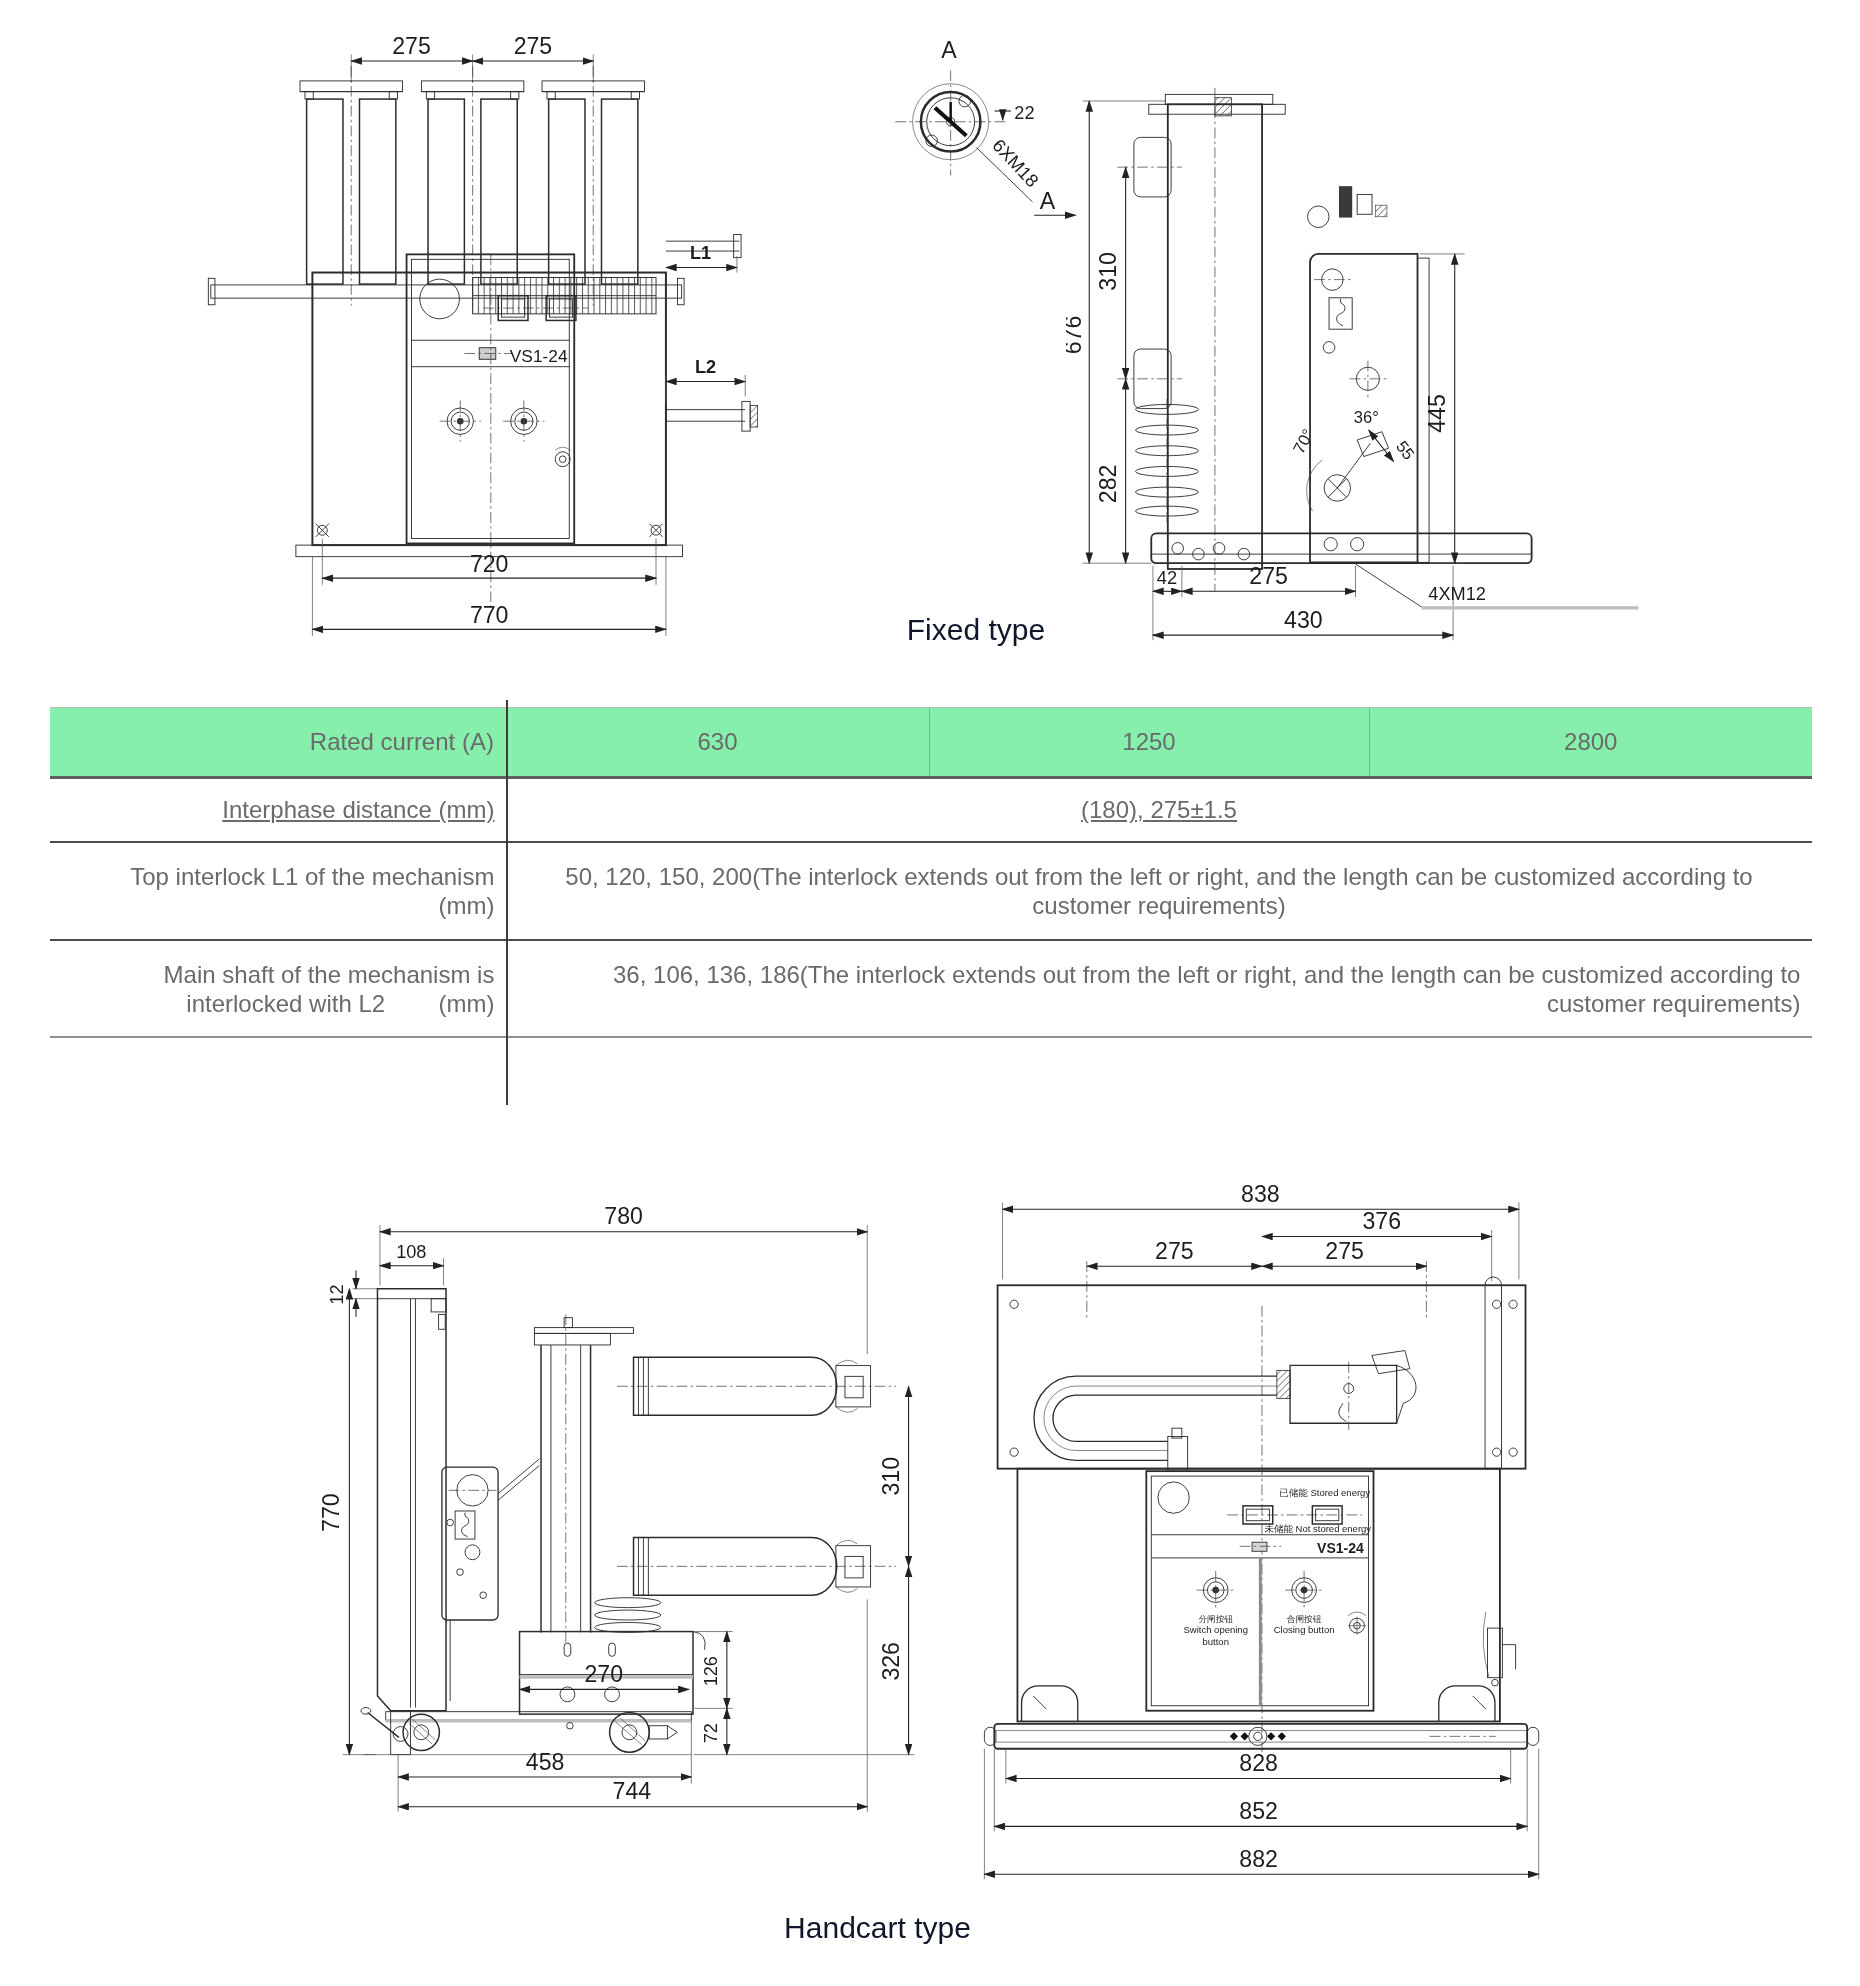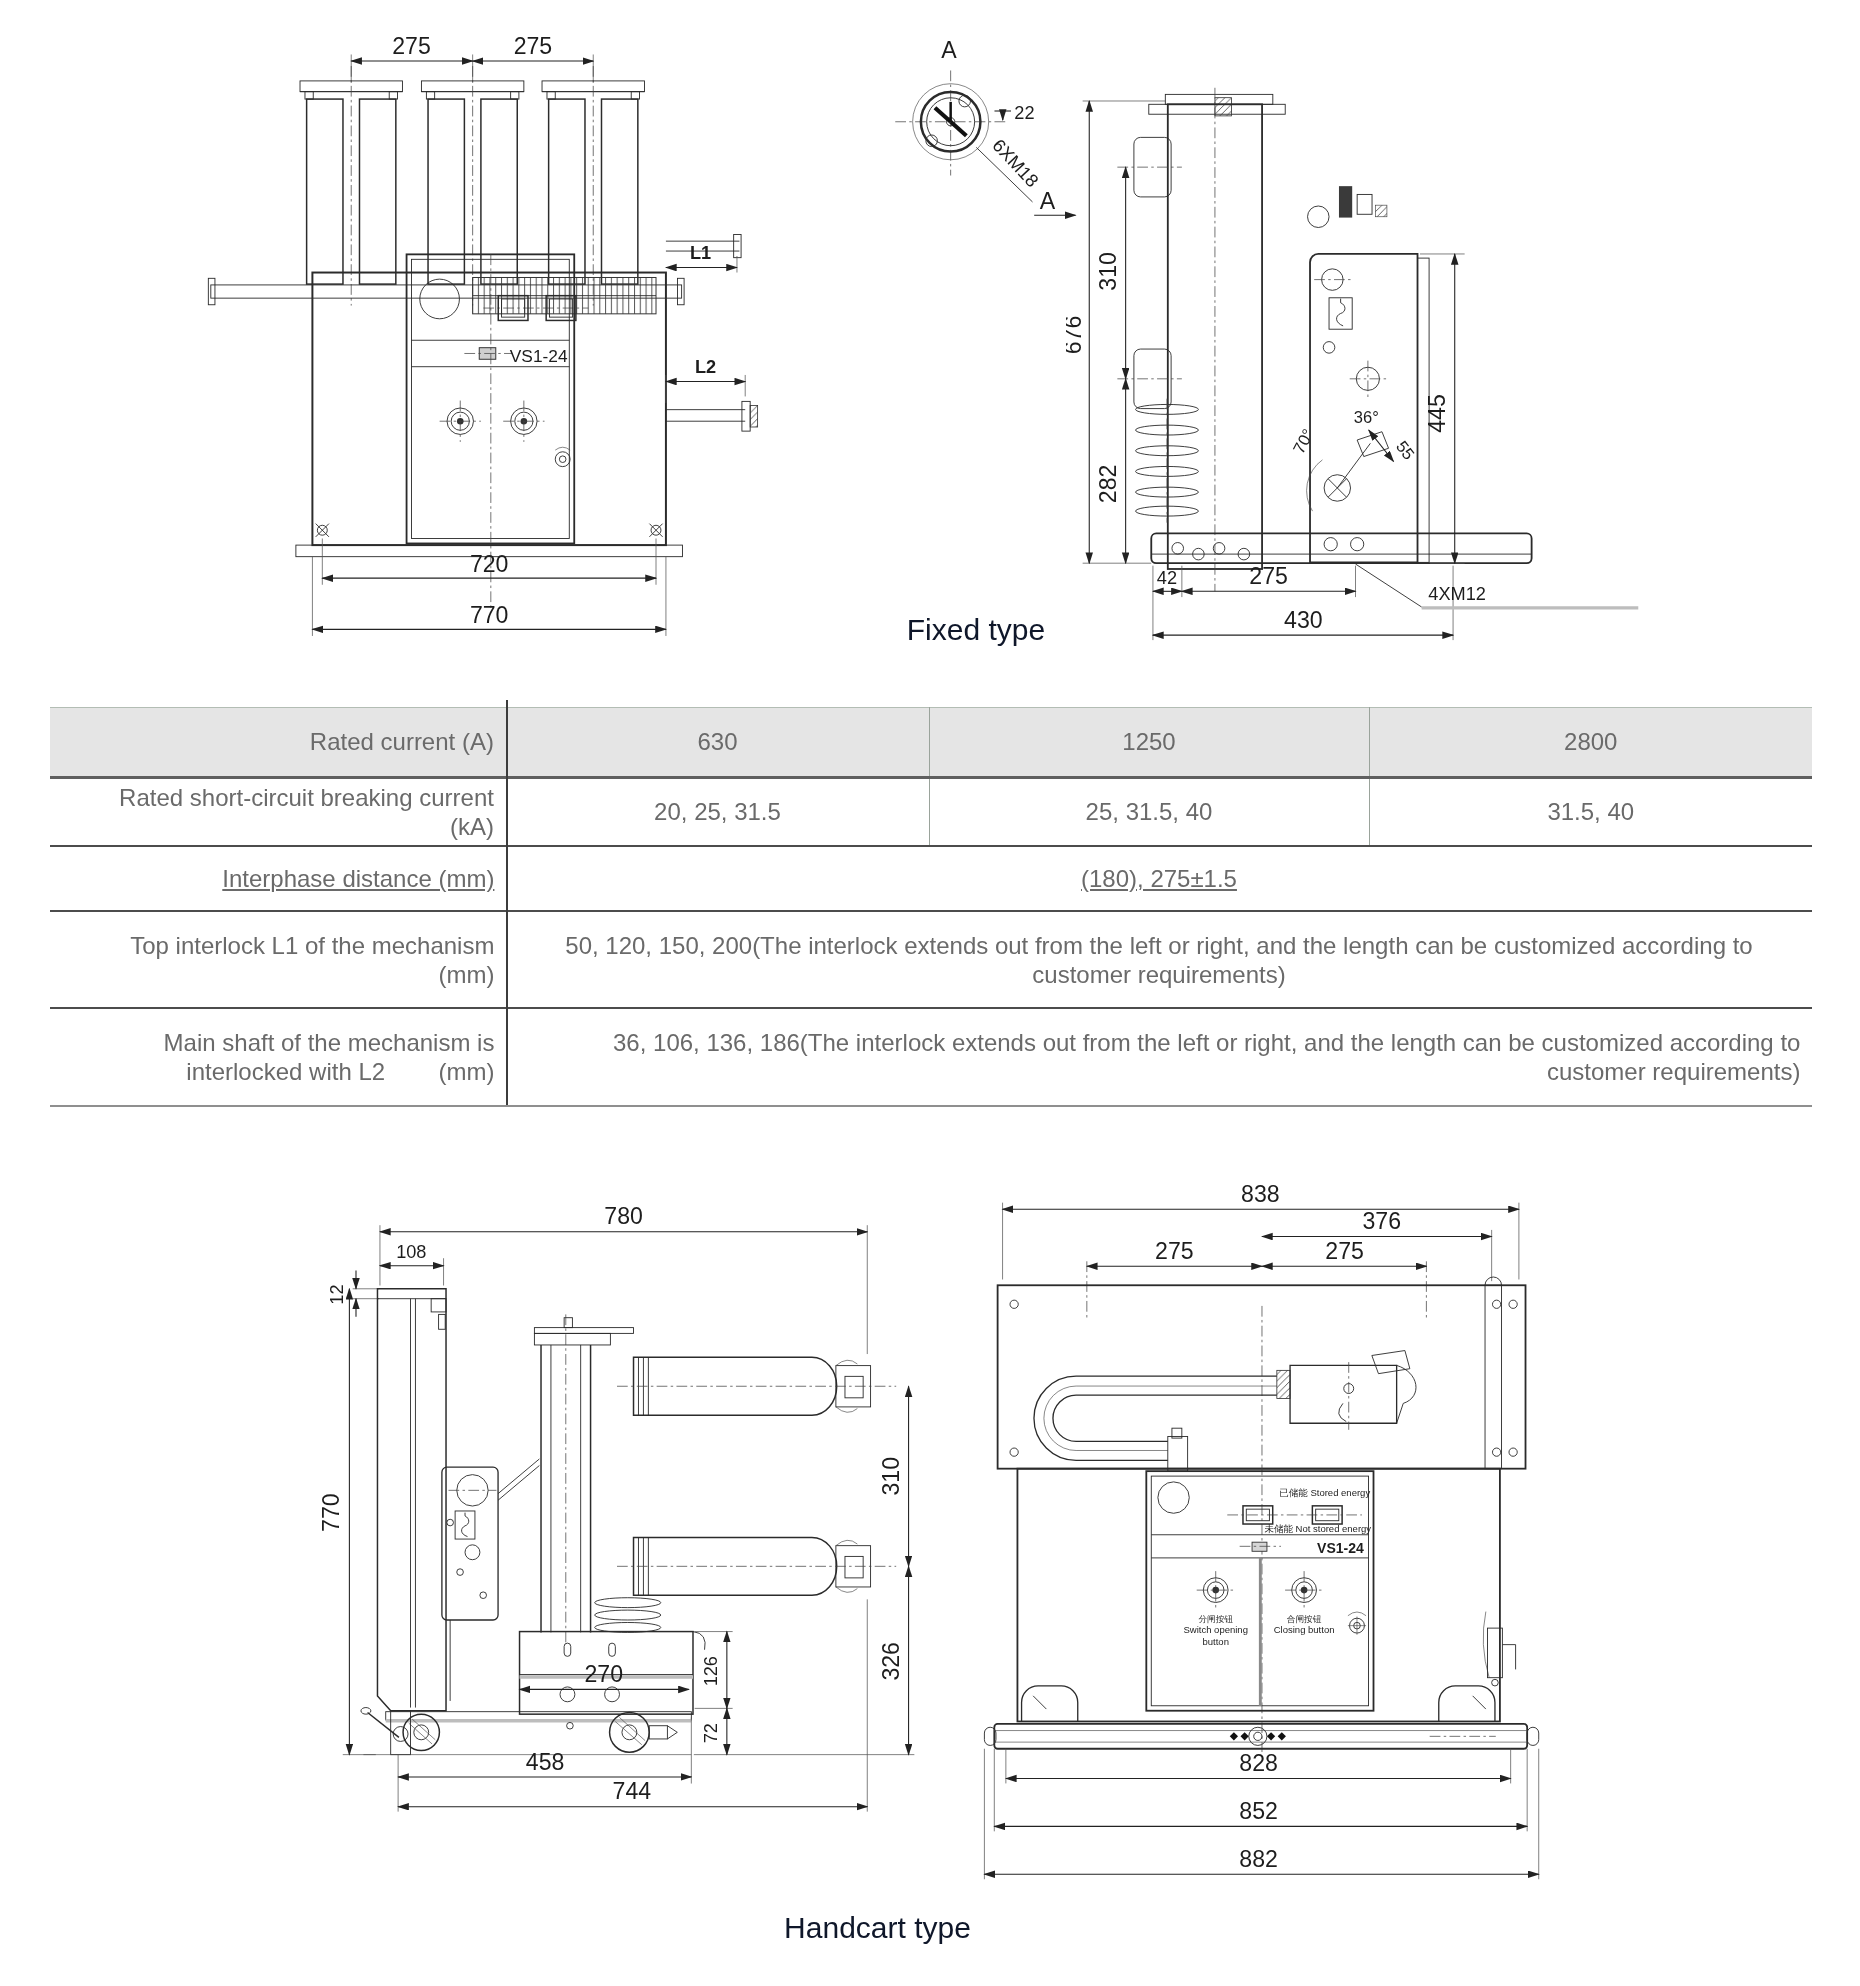--- a/index.html
+++ b/index.html
@@ -12,21 +12,21 @@
   .ln2{stroke:#2b2b2b;stroke-width:1.1;fill:none;}
   .thin{stroke:#4a4a4a;stroke-width:0.8;fill:none;}
   .dash{stroke:#444;stroke-width:0.9;fill:none;stroke-dasharray:13 4 3 4;}
   .gray{stroke:#bdbdbd;stroke-width:4;fill:none;}
   .dt{font-size:28px;}
   .dts{font-size:22px;}
   .caption{position:absolute;color:#0f172a;font-size:30px;text-align:center;}
   
   .spec{position:absolute;left:50px;top:707px;width:1762px;border-collapse:collapse;table-layout:fixed;color:#6a6a6a;font-size:24px;line-height:29px;border-top:1.7px solid #b3bdb4;border-bottom:2.5px solid #8f8f8f;}
   .spec td{padding:3.3px 11.6px;vertical-align:middle;}
-  .spec tr.hd td{background:#e5e5e5;height:61px;border-bottom:3.3px solid #5f5f5f;}
+  .spec tr.hd td{background:#86efac;height:61px;border-bottom:3.3px solid #5f5f5f;}
   .spec tr.r1 td{height:60px;border-bottom:2.5px solid #4c4c4c;}
   .spec tr.r2 td{height:56px;border-bottom:2.5px solid #4c4c4c;text-decoration:underline;}
   .spec tr.r3 td{height:89px;border-bottom:2.5px solid #4c4c4c;}
   .spec tr.r4 td{height:89px;text-align:right;}
   .spec td.lab{text-align:right;}
   .spec td.val{text-align:center;}
   .spec td.vsep{border-left:0.8px solid #9aa39b;}
   .spec .lbl span{display:block;white-space:pre-wrap;}
   .colline{position:absolute;left:506px;top:700px;width:1.7px;height:405px;background:#3c3c3c;}
 </style>
@@ -323,29 +323,20 @@
       <col style="width:423px">
       <col style="width:440px">
       <col style="width:443px">
     </colgroup>
   <tbody>
       <tr class="hd">
     <td class="lab">Rated current  (A)</td>
     <td class="val vsep">630</td>
     <td class="val vsep">1250</td>
     <td class="val vsep">2800</td>
-  </tr>
-  <tr class="r1">
-    <td class="lab lbl">
-      <span>Rated short-circuit breaking current</span>
-      <span>(kA)</span>
-    </td>
-    <td class="val vsep">20, 25, 31.5</td>
-    <td class="val vsep">25, 31.5, 40</td>
-    <td class="val vsep">31.5, 40</td>
   </tr>
   <tr class="r2">
     <td class="lab lbl">
       <span>Interphase distance (mm)</span>
     </td>
     <td class="val" colspan="3">(180), 275±1.5</td>
   </tr>
   <tr class="r3">
     <td class="lab lbl">
       <span>Top interlock L1 of the mechanism</span>

